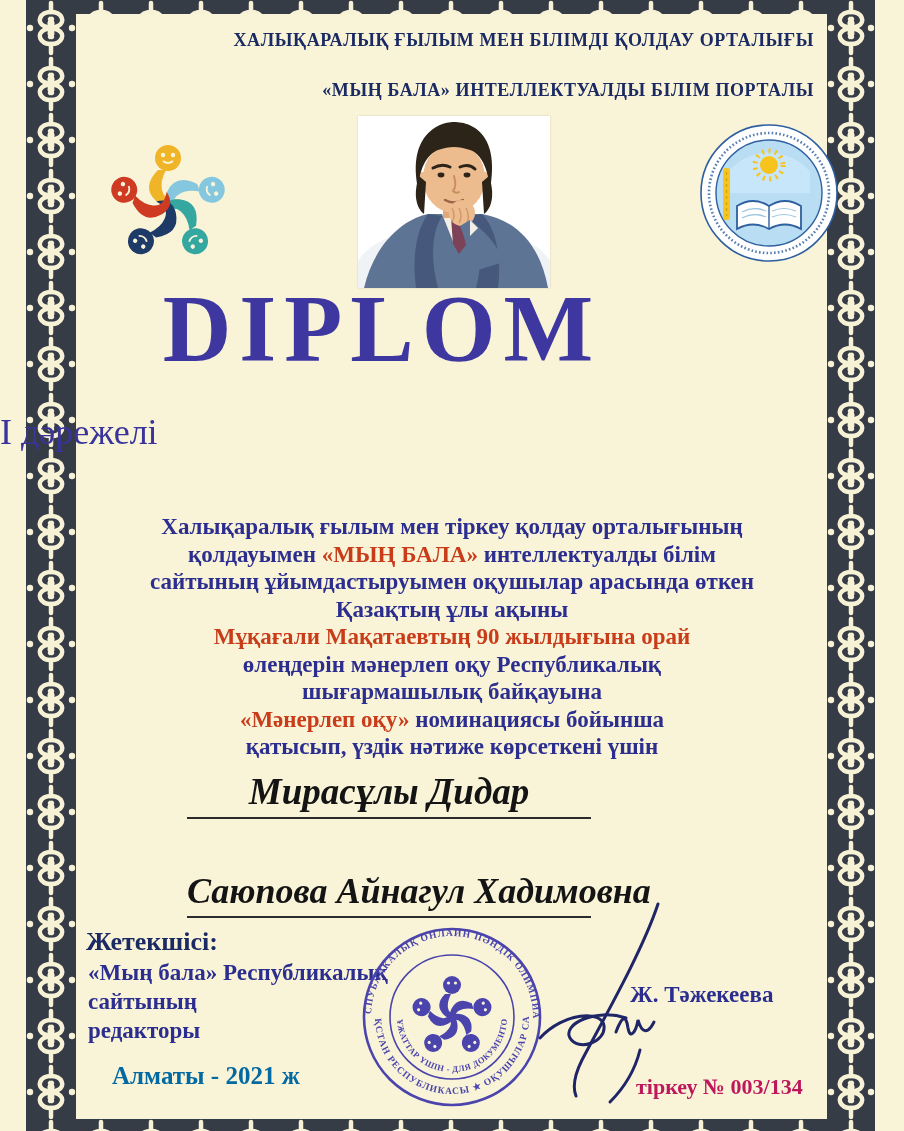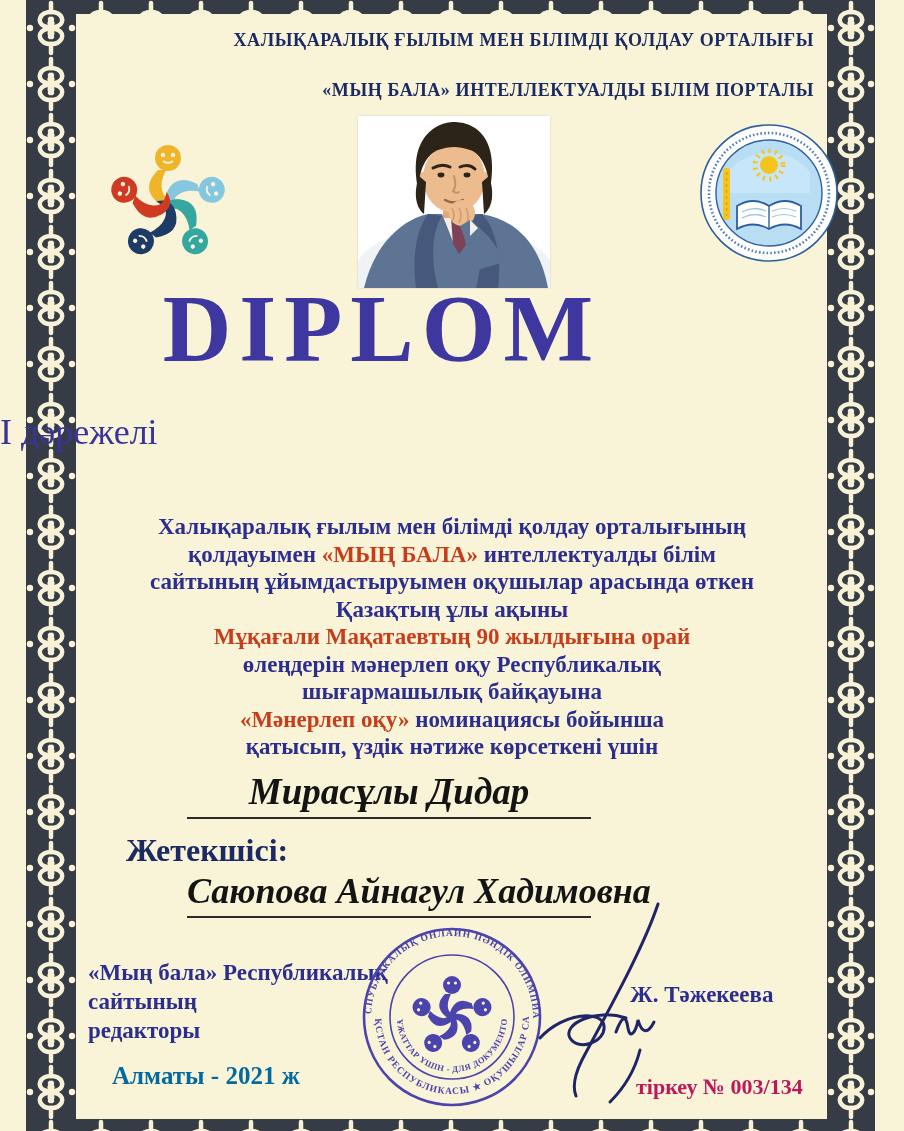--- a/index.html
+++ b/index.html
@@ -40,21 +40,21 @@
     position:absolute;left:187px;top:770px;width:404px;text-align:center;
     color:#141414;font-size:37px;font-weight:bold;font-style:italic;white-space:nowrap;
   }
   .rule{position:absolute;height:0;border-top:2px solid #2b2b2b;}
   .rule-name{left:187px;top:817px;width:404px;}
   .award-verb{
     position:absolute;left:187px;top:824px;width:404px;text-align:center;
     color:#1b2a63;font-size:20px;font-weight:bold;
   }
   
-  .sup-label{position:absolute;left:86px;top:832px;color:#1b2a63;font-size:32px;font-weight:bold;margin-left:40px;}
+  .sup-label{position:absolute;left:86px;top:927px;color:#1b2a63;font-size:26px;font-weight:bold;}
   .sup-name{
     position:absolute;left:187px;top:870px;width:404px;text-align:center;
     color:#141414;font-size:36px;font-weight:bold;font-style:italic;white-space:nowrap;
   }
   .rule-sup{left:187px;top:916px;width:404px;}
   
   .editor-role{position:absolute;left:88px;top:958px;width:330px;color:#2c2e8f;font-size:23px;font-weight:bold;line-height:29px;}
   .editor-name{position:absolute;left:630px;top:982px;color:#2c2e8f;font-size:23px;font-weight:bold;}
   
   .place-year{position:absolute;left:112px;top:1062px;color:#0369a1;font-size:25px;font-weight:bold;}
@@ -236,21 +236,21 @@
 
     <path d="M39 84 q16 -10 32 0 q16 -10 32 0 v23 q-16 -9 -32 0 q-16 -9 -32 0 z" fill="#ffffff" stroke="#2e5f9e" stroke-width="1.8"></path>
     <path d="M71 84 v23" stroke="#2e5f9e" stroke-width="1.4"></path>
     <path d="M44 90 q12 -6 24 -1 M44 96 q12 -6 24 -1 M74 89 q12 -5 24 0 M74 95 q12 -5 24 0" stroke="#9cc2de" stroke-width="1.2" fill="none"></path>
   </svg>
 
   <div class="title">DIPLOM</div>
   <div class="degree">І дәрежелі</div>
 
   <div class="body-text">
-      <div><span>Халықаралық ғылым мен білімді қолдау орталығының</span></div>
+      <div><span>Халықаралық ғылым мен тіркеу қолдау орталығының</span></div>
       <div><span>қолдауымен  </span><span class="accent">«МЫҢ БАЛА»</span><span> интеллектуалды білім</span></div>
       <div><span>сайтының ұйымдастыруымен  оқушылар арасында өткен</span></div>
       <div><span>Қазақтың ұлы ақыны</span></div>
       <div><span class="accent">Мұқағали Мақатаевтың 90 жылдығына орай</span></div>
       <div><span>өлеңдерін мәнерлеп оқу Республикалық</span></div>
       <div><span>шығармашылық байқауына</span></div>
       <div><span class="accent">«Мәнерлеп оқу»</span><span> номинациясы бойынша</span></div>
       <div><span>қатысып, үздік нәтиже көрсеткені үшін</span></div>
     </div>
 

